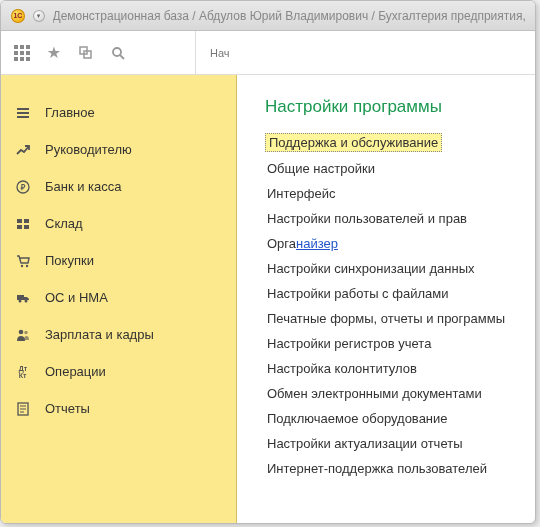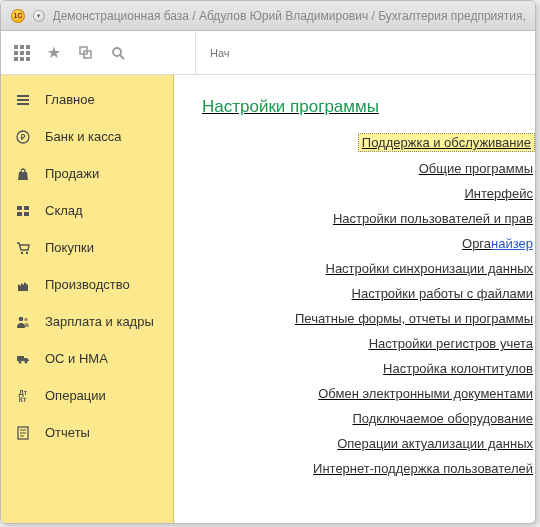--- a/index.html
+++ b/index.html
@@ -100,24 +100,24 @@
       padding-left: 14px;
       color: #777;
       font-size: 11px;
     }
     .content {
       flex: 1;
       display: flex;
       overflow: hidden;
     }
     .sidebar {
-      width: 173px;
+      width: 236px;
       background: #fce98d;
       border-right: 1px solid #d4c060;
-      padding-top: 6px;
+      padding-top: 19px;
       overflow: hidden;
     }
     .sidebar-item {
       display: flex;
       align-items: center;
       height: 37px;
       padding-left: 14px;
       gap: 14px;
       cursor: pointer;
       color: #333;
@@ -129,33 +129,31 @@
       display: flex;
       align-items: center;
       justify-content: center;
       color: #555;
       font-size: 14px;
     }
     .main {
       flex: 1;
       padding: 22px 0 12px 28px;
       overflow: hidden;
-      text-decoration: underline;
     }
     .main-title {
       color: #1a9850;
       font-size: 17px;
       font-weight: normal;
       margin-bottom: 16px;
     }
     .link-list {
       display: flex;
       flex-direction: column;
       gap: 8px;
-      align-items: flex-end;
     }
     .link-item {
       color: #333;
       font-size: 13px;
       cursor: pointer;
       padding: 1px 2px;
       display: inline-block;
       width: fit-content;
     }
     .link-item.highlighted {
@@ -217,34 +215,34 @@
               <line x1="1" y1="3" x2="13" y2="3" stroke="#555" stroke-width="2"></line>
               <line x1="1" y1="7" x2="13" y2="7" stroke="#555" stroke-width="2"></line>
               <line x1="1" y1="11" x2="13" y2="11" stroke="#555" stroke-width="2"></line>
             </svg>
         </span>
         <span>Главное</span>
       </div>
       <div class="sidebar-item">
         <span class="sico">
           <svg width="14" height="14" viewBox="0 0 14 14">
+              <polyline points="1,11 5,7 8,9 13,3" fill="none" stroke="#555" stroke-width="1.8"></polyline>
+              <polyline points="9,3 13,3 13,7" fill="none" stroke="#555" stroke-width="1.8"></polyline>
+            </svg>
+        </span>
+        <span>Руководителю</span>
+      </div>
+      <div class="sidebar-item">
+        <span class="sico">
+          <svg width="14" height="14" viewBox="0 0 14 14">
               <circle cx="7" cy="7" r="6" fill="none" stroke="#555" stroke-width="1.3"></circle>
               <text x="7" y="10" text-anchor="middle" font-size="8" fill="#555" font-weight="bold">₽</text>
             </svg>
         </span>
         <span>Банк и касса</span>
-      </div>
-      <div class="sidebar-item">
-        <span class="sico">
-          <svg width="14" height="14" viewBox="0 0 14 14">
-              <path d="M3 5 L11 5 L12 13 L2 13 Z" fill="#555"></path>
-              <path d="M5 5 Q5 2 7 2 Q9 2 9 5" fill="none" stroke="#555" stroke-width="1.3"></path>
-            </svg>
-        </span>
-        <span>Продажи</span>
       </div>
       <div class="sidebar-item">
         <span class="sico">
           <svg width="14" height="14" viewBox="0 0 14 14">
               <rect x="1" y="2" width="5" height="4" fill="#555"></rect>
               <rect x="8" y="2" width="5" height="4" fill="#555"></rect>
               <rect x="1" y="8" width="5" height="4" fill="#555"></rect>
               <rect x="8" y="8" width="5" height="4" fill="#555"></rect>
             </svg>
         </span>
@@ -256,77 +254,69 @@
               <path d="M1 2 L3 2 L5 9 L12 9 L13 4 L4 4" fill="none" stroke="#555" stroke-width="1.4"></path>
               <circle cx="6" cy="12" r="1.2" fill="#555"></circle>
               <circle cx="11" cy="12" r="1.2" fill="#555"></circle>
             </svg>
         </span>
         <span>Покупки</span>
       </div>
       <div class="sidebar-item">
         <span class="sico">
           <svg width="14" height="14" viewBox="0 0 14 14">
-              <path d="M2 13 L2 6 L5 8 L5 5 L8 7 L8 4 L12 7 L12 13 Z" fill="#555"></path>
-            </svg>
-        </span>
-        <span>Производство</span>
+              <rect x="1" y="4" width="7" height="5" fill="#555"></rect>
+              <path d="M8 6 L11 6 L13 8 L13 9 L8 9 Z" fill="#555"></path>
+              <circle cx="4" cy="10" r="1.5" fill="#555"></circle>
+              <circle cx="10" cy="10" r="1.5" fill="#555"></circle>
+            </svg>
+        </span>
+        <span>ОС и НМА</span>
       </div>
       <div class="sidebar-item">
         <span class="sico">
           <svg width="14" height="14" viewBox="0 0 14 14">
               <circle cx="5" cy="4" r="2.3" fill="#555"></circle>
               <path d="M1 13 Q1 8 5 8 Q9 8 9 13 Z" fill="#555"></path>
               <circle cx="10" cy="4.5" r="1.7" fill="#555" opacity="0.6"></circle>
               <path d="M8 12 Q8 8 10.5 8 Q13 8 13 12 Z" fill="#555" opacity="0.6"></path>
             </svg>
         </span>
         <span>Зарплата и кадры</span>
       </div>
       <div class="sidebar-item">
-        <span class="sico">
-          <svg width="14" height="14" viewBox="0 0 14 14">
-              <rect x="1" y="4" width="7" height="5" fill="#555"></rect>
-              <path d="M8 6 L11 6 L13 8 L13 9 L8 9 Z" fill="#555"></path>
-              <circle cx="4" cy="10" r="1.5" fill="#555"></circle>
-              <circle cx="10" cy="10" r="1.5" fill="#555"></circle>
-            </svg>
-        </span>
-        <span>ОС и НМА</span>
-      </div>
-      <div class="sidebar-item">
         <span class="sico" style="font-size:7px;line-height:7px;font-weight:bold;color:#555;text-align:left;">Дт<br>Кт</span>
         <span>Операции</span>
       </div>
       <div class="sidebar-item">
         <span class="sico">
           <svg width="14" height="14" viewBox="0 0 14 14">
               <rect x="2" y="1" width="10" height="12" fill="none" stroke="#555" stroke-width="1.3"></rect>
               <line x1="4" y1="4" x2="10" y2="4" stroke="#555" stroke-width="1"></line>
               <line x1="4" y1="7" x2="10" y2="7" stroke="#555" stroke-width="1"></line>
               <line x1="4" y1="10" x2="8" y2="10" stroke="#555" stroke-width="1"></line>
             </svg>
         </span>
         <span>Отчеты</span>
       </div>
     </div>
 
     <div class="main">
       <h2 class="main-title">Настройки программы</h2>
       <div class="link-list">
         <a class="link-item highlighted">Поддержка и обслуживание</a>
-        <a class="link-item">Общие программы</a>
+        <a class="link-item">Общие настройки</a>
         <a class="link-item">Интерфейс</a>
         <a class="link-item">Настройки пользователей и прав</a>
         <a class="link-item"><span>Орга</span><span class="organizer-link">найзер</span></a>
         <a class="link-item">Настройки синхронизации данных</a>
         <a class="link-item">Настройки работы с файлами</a>
         <a class="link-item">Печатные формы, отчеты и программы</a>
         <a class="link-item">Настройки регистров учета</a>
         <a class="link-item">Настройка колонтитулов</a>
         <a class="link-item">Обмен электронными документами</a>
         <a class="link-item">Подключаемое оборудование</a>
-        <a class="link-item">Операции актуализации данных</a>
+        <a class="link-item">Настройки актуализации отчеты</a>
         <a class="link-item">Интернет-поддержка пользователей</a>
       </div>
     </div>
   </div>
 </div>
 
 </body></html>

